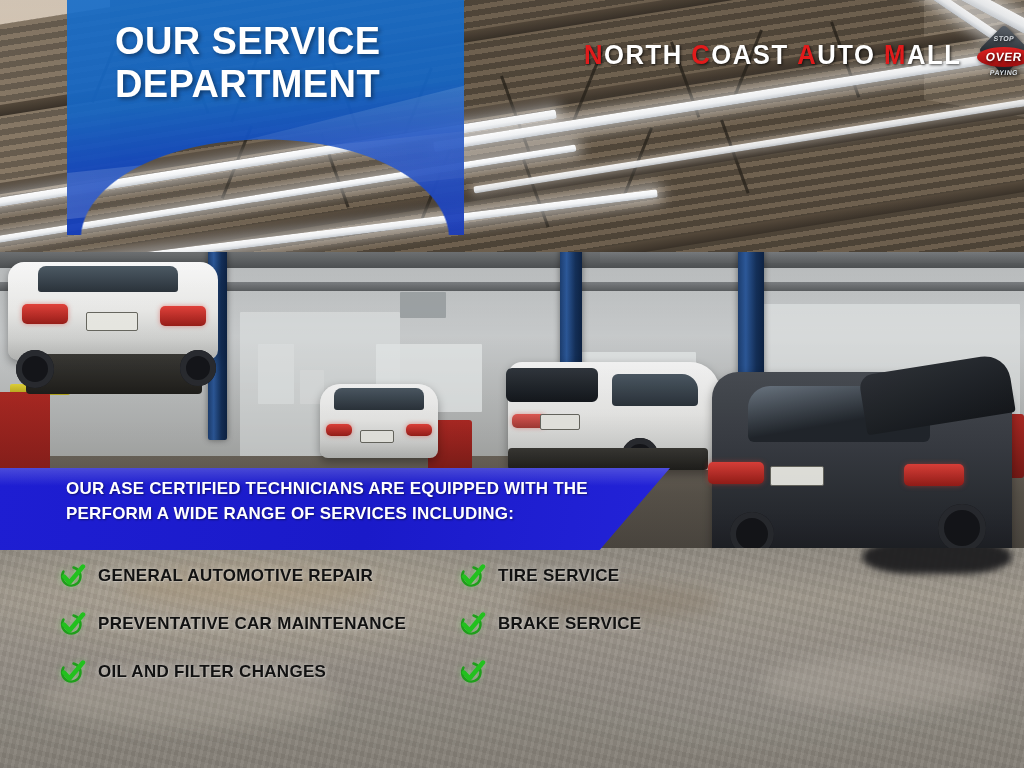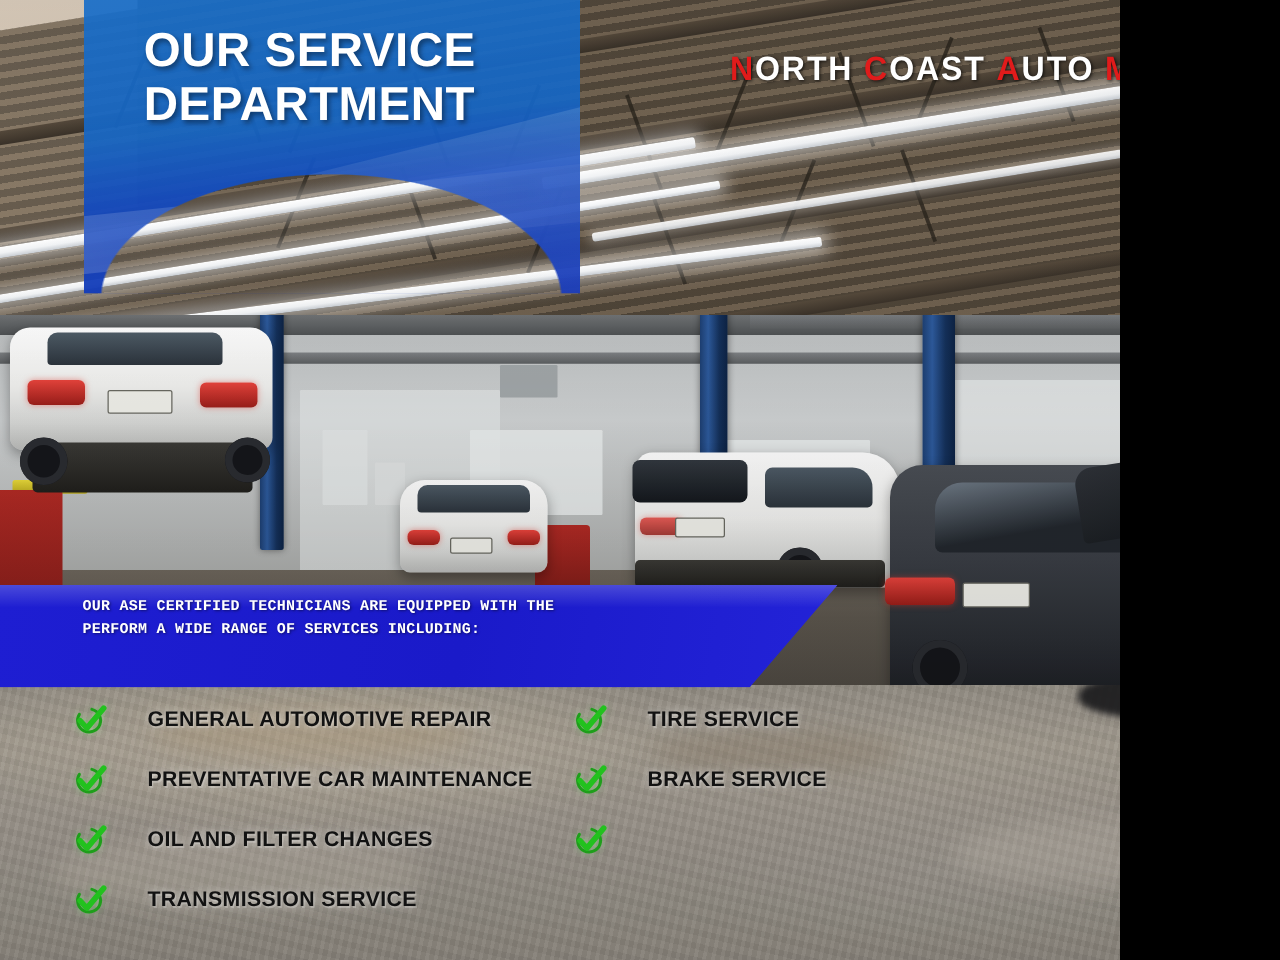--- a/index.html
+++ b/index.html
@@ -1,21 +1,21 @@
 <!DOCTYPE html>
 <html><head>
 <meta charset="utf-8">
 <title>North Coast Auto Mall - Our Service Department</title>
 <style>
   html,body{margin:0;padding:0;background:#000;}
   *{box-sizing:border-box;}
 
   .stage{
     position:relative;
-    width:896px; height:768px;
+    width:1024px; height:768px;
     overflow:hidden;
     font-family:"Liberation Sans", sans-serif;
     background:#6b6a62;
   }
 
   
   .photo{
     position:absolute; left:0; top:0; width:1024px; height:552px;
     overflow:hidden;
     background:#4a4842;
@@ -262,43 +262,41 @@
     background:linear-gradient(100deg,#1e1ed2 0%,#1a1ac9 55%,#2323d8 100%);
     clip-path:polygon(0 0, 100% 0, 89.5% 100%, 0 100%);
     box-shadow:0 2px 6px rgba(0,0,0,.35);
   }
   .banner-sheen{
     position:absolute; left:0; top:0; width:100%; height:18px;
     background:linear-gradient(180deg,rgba(255,255,255,.20),rgba(255,255,255,0));
   }
   .banner-text{
     position:absolute; left:66px; top:9px; width:560px;
-    color:#fff; font-size:12px; font-weight:700; line-height:1.47;
+    color:#fff; font-size:17px; font-weight:700; line-height:1.47;
     letter-spacing:.2px;
     text-shadow:1px 1px 2px rgba(0,0,0,.45);
-    font-family:Liberation Mono, monospace;
   }
 
   
   .services{
     position:absolute; left:0; top:552px; width:1024px; height:216px;
   }
   .col{ position:absolute; top:0; }
   .col-left{ left:60px; width:410px; }
   .col-right{ left:460px; width:560px; }
 
   .srv{
     display:flex; align-items:center; gap:12px;
     height:48px;
   }
   .srv-label{
     color:#121212; font-size:17px; font-weight:700; letter-spacing:.3px;
     text-shadow:0 0 7px rgba(255,255,255,.55), 1px 1px 0 rgba(255,255,255,.22);
     white-space:nowrap;
-    margin-left:20px;
   }
   .check{
     position:relative; width:26px; height:24px; flex:0 0 auto;
     filter:drop-shadow(0 0 3px rgba(120,255,120,.35));
   }
   .check svg{ display:block; }
 </style>
 </head>
 <body>
 
@@ -477,29 +475,20 @@
       </div>
       <div class="srv">
         <span class="check">
           <svg width="26" height="24" viewBox="0 0 26 24">
             <path d="M3.5 7.5 A9.2 9.2 0 1 0 13.5 3.5" fill="none" stroke="#1f9e1b" stroke-width="2.4" stroke-linecap="round"></path>
             <path d="M4 12.5 L9.5 18.5 L23 2.5" fill="none" stroke="#22c11e" stroke-width="4.4" stroke-linecap="round" stroke-linejoin="round"></path>
           </svg>
         </span>
         <span class="srv-label">OIL AND FILTER CHANGES</span>
       </div>
-      <div class="srv">
-        <span class="check">
-          <svg width="26" height="24" viewBox="0 0 26 24">
-            <path d="M3.5 7.5 A9.2 9.2 0 1 0 13.5 3.5" fill="none" stroke="#1f9e1b" stroke-width="2.4" stroke-linecap="round"></path>
-            <path d="M4 12.5 L9.5 18.5 L23 2.5" fill="none" stroke="#22c11e" stroke-width="4.4" stroke-linecap="round" stroke-linejoin="round"></path>
-          </svg>
-        </span>
-        <span class="srv-label">TRANSMISSION SERVICE</span>
-      </div>
     </div>
 
     <div class="col col-right">
       <div class="srv">
         <span class="check">
           <svg width="26" height="24" viewBox="0 0 26 24">
             <path d="M3.5 7.5 A9.2 9.2 0 1 0 13.5 3.5" fill="none" stroke="#1f9e1b" stroke-width="2.4" stroke-linecap="round"></path>
             <path d="M4 12.5 L9.5 18.5 L23 2.5" fill="none" stroke="#22c11e" stroke-width="4.4" stroke-linecap="round" stroke-linejoin="round"></path>
           </svg>
         </span>

